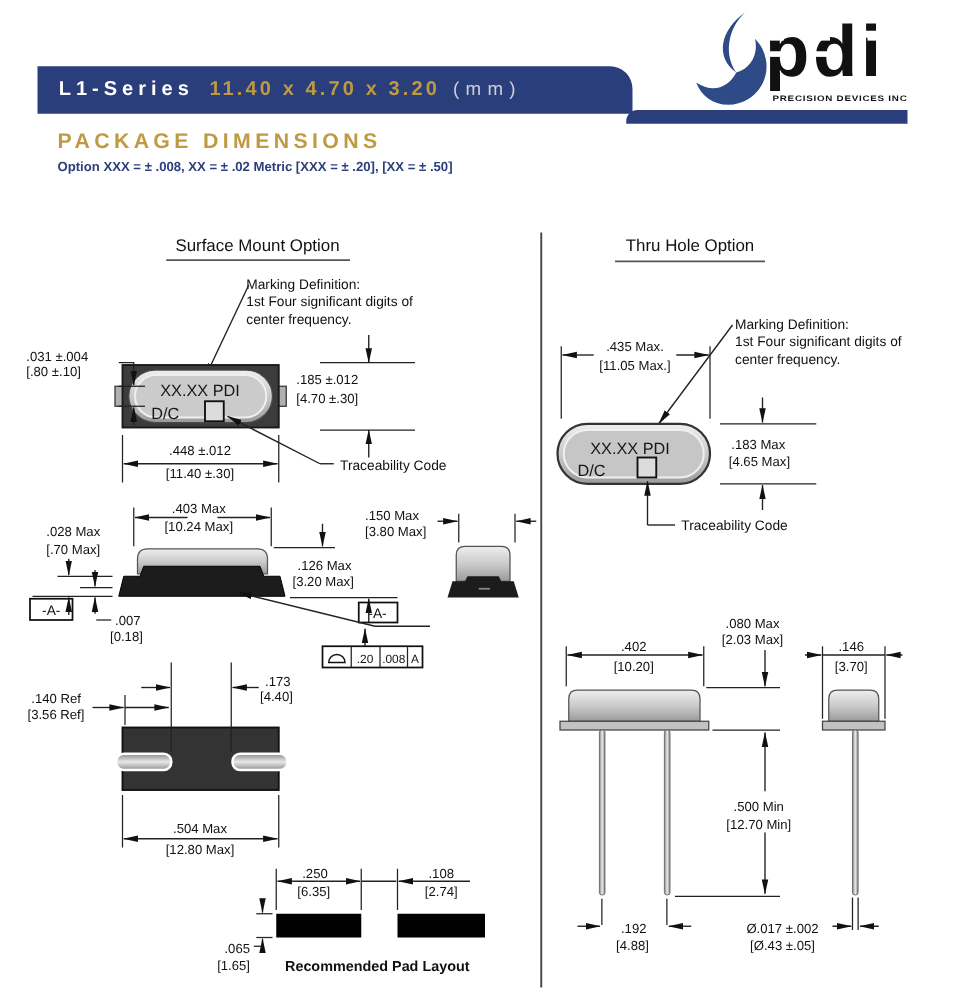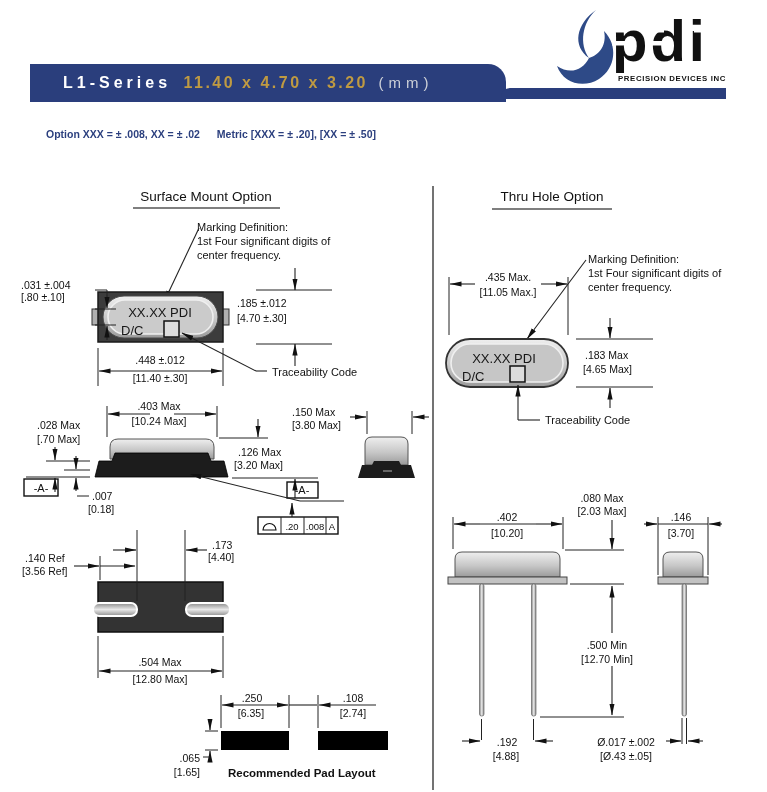--- a/index.html
+++ b/index.html
@@ -1,29 +1,29 @@
 <!DOCTYPE html>
 <html><head>
 <meta charset="utf-8">
 <style>
   html,body{margin:0;padding:0;background:#fff;}
   #page{position:relative;width:767px;height:792px;background:#fff;overflow:hidden;
         font-family:"Liberation Sans",sans-serif;}
-  .banner{position:absolute;left:30px;top:64px;width:476px;height:38px;background:#2a3e7c;
-          border-radius:0 18px 0 0;line-height:38px;padding-left:33px;box-sizing:border-box;
+  .banner{position:absolute;left:30px;top:53px;width:476px;height:38px;background:#2a3e7c;
+          border-radius:0 18px 0 0;line-height:38px;padding-left:17px;box-sizing:border-box;
           white-space:nowrap;}
   .banner .bl1{color:#ffffff;font-weight:bold;font-size:16px;letter-spacing:4px;}
   .banner .bl2{color:#bf9a42;font-weight:bold;font-size:16px;letter-spacing:2.5px;margin-left:8px;}
   .banner .bl3{color:#cdd0d8;font-size:15px;letter-spacing:5px;margin-left:6px;}
   .bar{position:absolute;left:501px;top:88px;width:225px;height:11px;background:#2a3e7c;
        border-radius:9px 0 0 0;}
   .pkgdim{position:absolute;left:46px;top:103px;margin:0;color:#bf9a42;font-size:17px;
           font-weight:bold;letter-spacing:3.5px;}
   .tol{position:absolute;left:46px;top:128px;color:#2b3f7e;font-size:10.5px;font-weight:bold;}
-  .tol .tol2{margin-left:14px;}
+  .tol .tol2{}
   .logosvg{position:absolute;left:548px;top:4px;}
   svg text{font-family:"Liberation Sans",sans-serif;fill:#111;}
   .t{font-size:10.5px;}
   .tm{text-anchor:middle;}
   .te{text-anchor:end;}
   .tt{font-size:13.5px;}
   .nb{font-size:11px;}
   .pk{font-size:13px;fill:#161616;}
   .fcf{font-size:9.5px;}
   .dl{stroke:#222;stroke-width:1.1;fill:none;}
@@ -57,20 +57,21 @@
     <g>
       <rect x="64" y="24" width="15" height="4.5" fill="#fff"></rect>
       <rect x="64" y="37" width="15" height="4.5" fill="#fff"></rect>
       <rect x="101" y="24" width="15" height="4.5" fill="#fff"></rect>
       <rect x="101" y="37" width="15" height="4.5" fill="#fff"></rect>
       <rect x="146" y="24" width="11" height="4.5" fill="#fff"></rect>
     </g>
     <text x="70" y="77" font-size="6.4" font-weight="bold" fill="#2b3f7e" letter-spacing="0.5" textLength="108" lengthAdjust="spacingAndGlyphs">PRECISION DEVICES INC</text>
   </svg>
 
+  <h2 class="pkgdim">PACKAGE DIMENSIONS</h2>
   <div class="tol">
     <span>Option XXX = ± .008, XX = ± .02</span>
     <span class="tol2">Metric [XXX = ± .20], [XX = ± .50]</span>
   </div>
 
   <svg width="767" height="792" viewBox="0 0 767 792" style="position:absolute;left:0;top:0">
     <defs>
       <marker id="ar" viewBox="0 0 12 6" markerWidth="12" markerHeight="6" refX="11.5" refY="3" orient="auto" markerUnits="userSpaceOnUse">
         <path d="M0,0.4 L12,3 L0,5.6 Z" fill="#111"></path>
       </marker>

